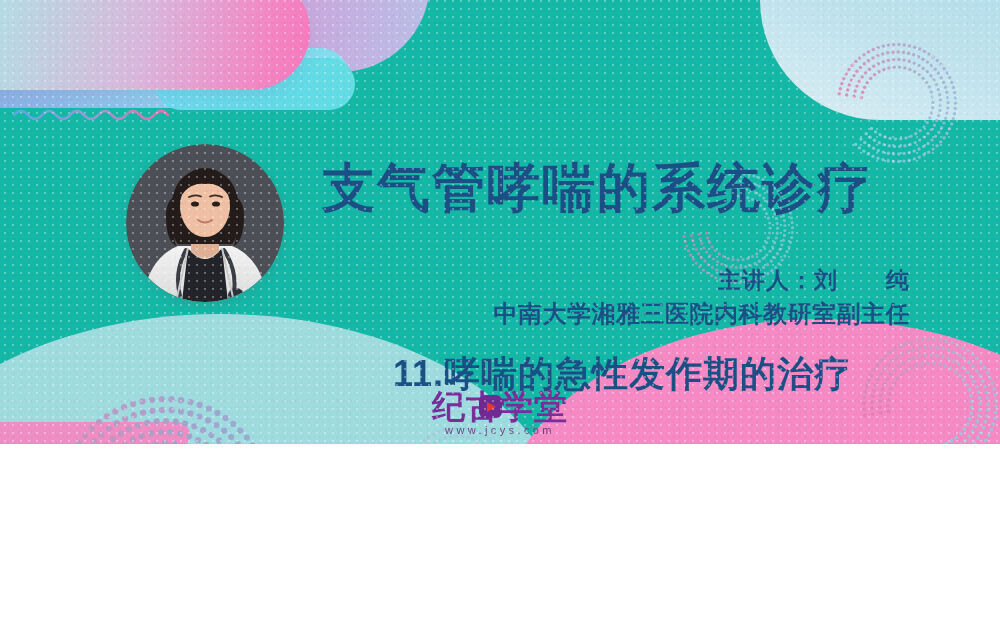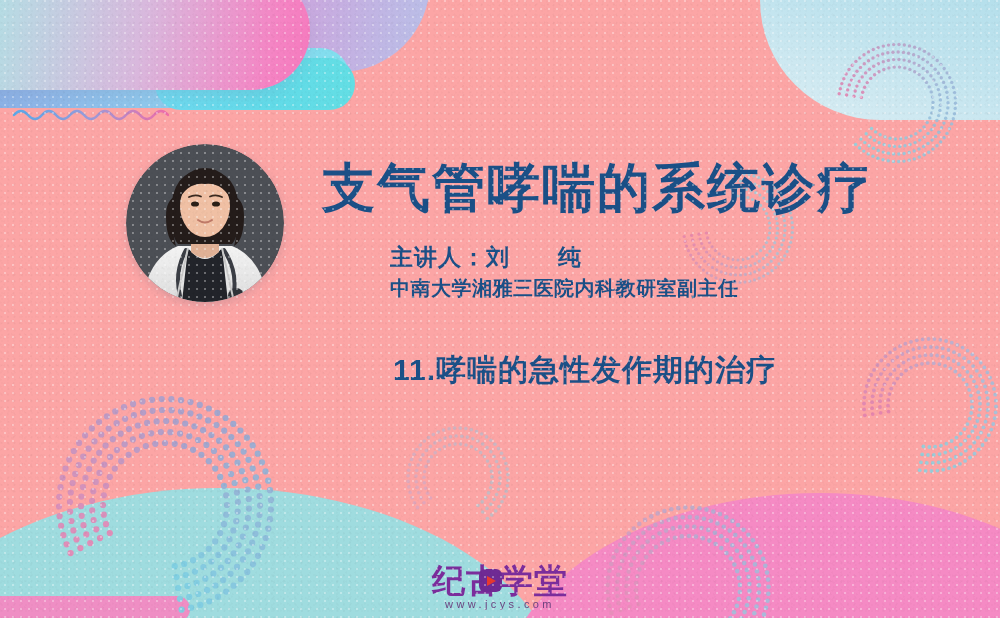--- a/index.html
+++ b/index.html
@@ -4,23 +4,23 @@
 <title>Course Title Slide</title>
 <style>
   html, body {
     margin: 0;
     padding: 0;
     background: #ffffff;
   }
   #slide {
     position: relative;
     width: 1000px;
-    height: 618px;
+    height: 444px;
     overflow: hidden;
-    background: #fca5a5;
+    background: #14b8a6;
     font-family: "Liberation Sans", "DejaVu Sans", sans-serif;
   }
 
   
   .texture {
     position: absolute;
     inset: 0;
     pointer-events: none;
     z-index: 40;
     opacity: .55;
@@ -120,34 +120,35 @@
     font-size: 53px;
     font-weight: bold;
     letter-spacing: 2px;
     color: #1b5087;
     line-height: 1.05;
     white-space: nowrap;
   }
 
   #speaker-block {
     position: absolute;
-    left: 390px; top: 241px;
+    left: 390px; top: 264px;
     width: 520px;
     color: #1b5087;
     font-weight: bold;
     line-height: 1.45;
     white-space: nowrap;
+    text-align: right;
   }
   #speaker-line { font-size: 23px; letter-spacing: 1px; }
-  #affiliation-line { font-size: 20px; letter-spacing: .5px; }
+  #affiliation-line { font-size: 24px; letter-spacing: .5px; }
 
   #section-heading {
     position: absolute;
     left: 393px; top: 350px;
-    font-size: 30px;
+    font-size: 36px;
     font-weight: bold;
     letter-spacing: 1px;
     color: #1b5087;
     white-space: nowrap;
   }
 
   
   #logo {
     position: absolute;
     z-index: 30;

